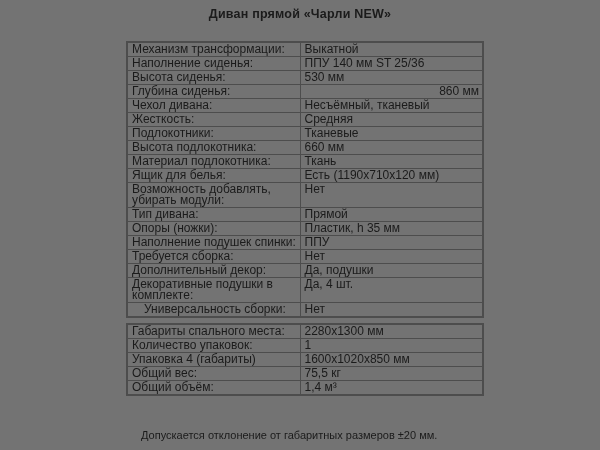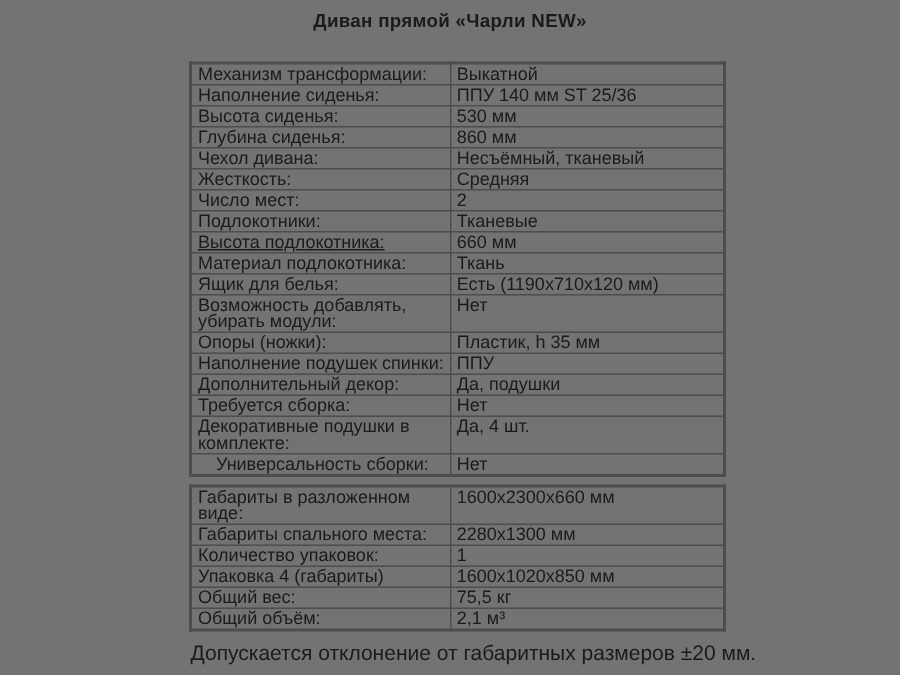--- a/index.html
+++ b/index.html
@@ -40,23 +40,23 @@
     padding: 1px 3px 1px 4px;
     vertical-align: top;
     overflow: hidden;
     white-space: normal;
   }
   td.label-cell { }
   td.value-cell { }
   td.indent { padding-left: 14px; }
   .footnote {
     position: absolute;
-    left: 127px;
+    left: 141px;
     top: 430px;
-    font-size: 14px;
+    font-size: 11px;
     line-height: 11px;
   }
 </style>
 </head>
 <body>
 
 <div class="page" style="background: #737373; color: rgb(27, 27, 27);">
   <div class="title">Диван прямой «Чарли NEW»</div>
 
   <table class="spec-table" id="spec-table" style="border-color: rgb(77, 77, 77);">
@@ -72,108 +72,104 @@
         <tr>
           <td class="label-cell" style="border-color: rgb(77, 77, 77);">Наполнение сиденья:</td>
           <td class="value-cell" style="border-color: rgb(77, 77, 77); margin-left: 12px;">ППУ 140 мм ST 25/36</td>
         </tr>
         <tr>
           <td class="label-cell" style="border-color: rgb(77, 77, 77);">Высота сиденья:</td>
           <td class="value-cell" style="border-color: rgb(77, 77, 77);">530 мм</td>
         </tr>
         <tr>
           <td class="label-cell" style="border-color: rgb(77, 77, 77);">Глубина сиденья:</td>
-          <td class="value-cell" style="border-color: rgb(77, 77, 77);">860 мм</td>
+          <td class="value-cell" style="border-color: rgb(77, 77, 77); text-align: right;">860 мм</td>
         </tr>
         <tr>
           <td class="label-cell" style="border-color: rgb(77, 77, 77);">Чехол дивана:</td>
           <td class="value-cell" style="border-color: rgb(77, 77, 77); margin-left: 10px;">Несъёмный, тканевый</td>
         </tr>
         <tr>
           <td class="label-cell" style="border-color: rgb(77, 77, 77);">Жесткость:</td>
           <td class="value-cell" style="border-color: rgb(77, 77, 77);">Средняя</td>
         </tr>
         <tr>
-          <td class="label-cell" style="border-color: rgb(77, 77, 77);">Число мест:</td>
-          <td class="value-cell" style="border-color: rgb(77, 77, 77);">2</td>
-        </tr>
-        <tr>
           <td class="label-cell" style="border-color: rgb(77, 77, 77);">Подлокотники:</td>
           <td class="value-cell" style="border-color: rgb(77, 77, 77); margin-top: 44px;">Тканевые</td>
         </tr>
         <tr>
-          <td class="label-cell" style="border-color: rgb(77, 77, 77); text-decoration: underline;">Высота подлокотника:</td>
+          <td class="label-cell" style="border-color: rgb(77, 77, 77);">Высота подлокотника:</td>
           <td class="value-cell" style="border-color: rgb(77, 77, 77);">660 мм</td>
         </tr>
         <tr>
           <td class="label-cell" style="border-color: rgb(77, 77, 77);">Материал подлокотника:</td>
           <td class="value-cell" style="border-color: rgb(77, 77, 77);">Ткань</td>
         </tr>
         <tr>
           <td class="label-cell" style="border-color: rgb(77, 77, 77);">Ящик для белья:</td>
           <td class="value-cell" style="border-color: rgb(77, 77, 77);">Есть (1190х710х120 мм)</td>
         </tr>
         <tr>
           <td class="label-cell" style="border-color: rgb(77, 77, 77);">Возможность добавлять, убирать модули:</td>
           <td class="value-cell" style="border-color: rgb(77, 77, 77);">Нет</td>
         </tr>
         <tr>
+          <td class="label-cell" style="border-color: rgb(77, 77, 77);">Тип дивана:</td>
+          <td class="value-cell" style="border-color: rgb(77, 77, 77);">Прямой</td>
+        </tr>
+        <tr>
           <td class="label-cell" style="border-color: rgb(77, 77, 77);">Опоры (ножки):</td>
           <td class="value-cell" style="border-color: rgb(77, 77, 77);">Пластик, h 35 мм</td>
         </tr>
         <tr>
           <td class="label-cell" style="border-color: rgb(77, 77, 77);">Наполнение подушек спинки:</td>
           <td class="value-cell" style="border-color: rgb(77, 77, 77);">ППУ</td>
         </tr>
         <tr>
+          <td class="label-cell" style="border-color: rgb(77, 77, 77);">Требуется сборка:</td>
+          <td class="value-cell" style="border-color: rgb(77, 77, 77);">Нет</td>
+        </tr>
+        <tr>
           <td class="label-cell" style="border-color: rgb(77, 77, 77);">Дополнительный декор:</td>
           <td class="value-cell" style="border-color: rgb(77, 77, 77);">Да, подушки</td>
-        </tr>
-        <tr>
-          <td class="label-cell" style="border-color: rgb(77, 77, 77);">Требуется сборка:</td>
-          <td class="value-cell" style="border-color: rgb(77, 77, 77);">Нет</td>
         </tr>
         <tr>
           <td class="label-cell" style="border-color: rgb(77, 77, 77);">Декоративные подушки в комплекте:</td>
           <td class="value-cell" style="border-color: rgb(77, 77, 77);">Да, 4 шт.</td>
         </tr>
         <tr>
           <td class="label-cell" style="border-color: rgb(77, 77, 77); padding-left: 16px;">Универсальность сборки:</td>
           <td class="value-cell" style="border-color: rgb(77, 77, 77);">Нет</td>
         </tr>
       </tbody>
   </table>
 
   <table class="spec-table" id="dimensions-table" style="border-color: rgb(77, 77, 77);">
     <colgroup>
         <col style="width:173px">
         <col style="width:183px">
       </colgroup>
     <tbody>
         <tr>
-          <td class="label-cell" style="border-color: rgb(77, 77, 77);">Габариты в разложенном виде:</td>
-          <td class="value-cell" style="border-color: rgb(77, 77, 77);">1600х2300х660 мм</td>
-        </tr>
-        <tr>
           <td class="label-cell" style="border-color: rgb(77, 77, 77);">Габариты спального места:</td>
           <td class="value-cell" style="border-color: rgb(77, 77, 77);">2280х1300 мм</td>
         </tr>
         <tr>
           <td class="label-cell" style="border-color: rgb(77, 77, 77);">Количество упаковок:</td>
           <td class="value-cell" style="border-color: rgb(77, 77, 77);">1</td>
         </tr>
         <tr>
           <td class="label-cell indent" style="border-color: rgb(77, 77, 77);">Упаковка 4 (габариты)</td>
           <td class="value-cell" style="border-color: rgb(77, 77, 77);">1600х1020х850 мм</td>
         </tr>
         <tr>
           <td class="label-cell" style="border-color: rgb(77, 77, 77);">Общий вес:</td>
           <td class="value-cell" style="border-color: rgb(77, 77, 77);">75,5 кг</td>
         </tr>
         <tr>
           <td class="label-cell" style="border-color: rgb(77, 77, 77);">Общий объём:</td>
-          <td class="value-cell" style="border-color: rgb(77, 77, 77);">2,1 м³</td>
+          <td class="value-cell" style="border-color: rgb(77, 77, 77);">1,4 м³</td>
         </tr>
       </tbody>
   </table>
 
   <div class="footnote">Допускается отклонение от габаритных размеров ±20 мм.</div>
 </div>
 
 </body></html>

